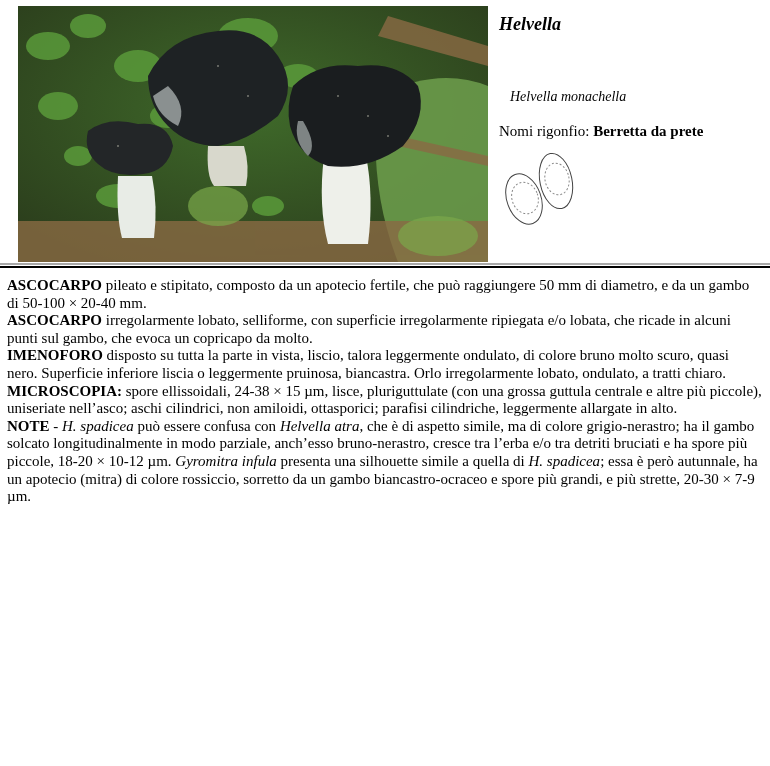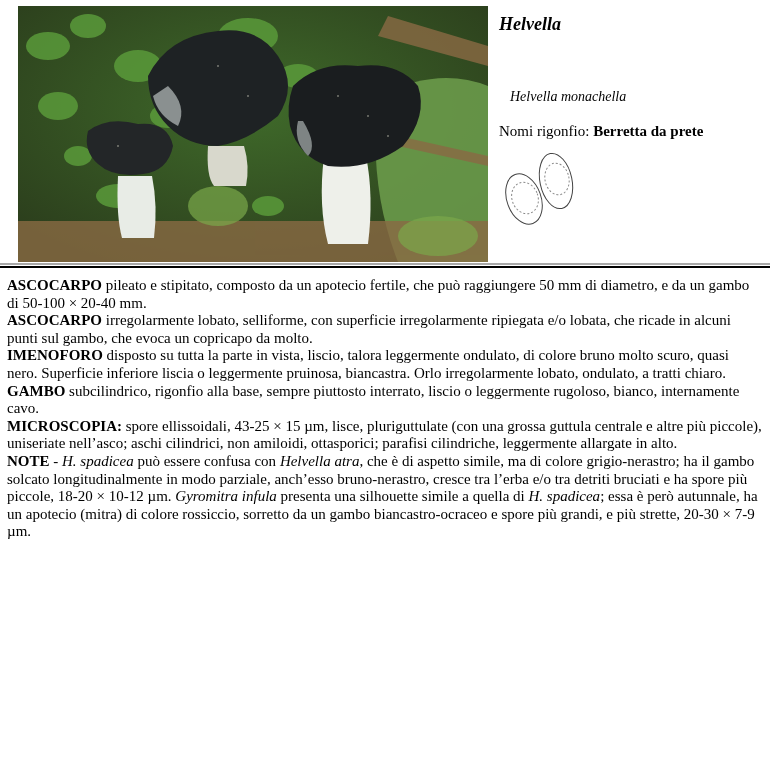--- a/index.html
+++ b/index.html
@@ -101,16 +101,15 @@
   </svg>
 </div>
 
 <div class="rule-gray"></div>
 <div class="rule-black"></div>
 
 <div class="text">
   <p><b>ASCOCARPO</b><span> pileato e stipitato, composto da un apotecio fertile, che può raggiungere 50 mm di diametro, e da un gambo di 50-100 × 20-40 mm.</span></p>
   <p><b>ASCOCARPO</b><span> irregolarmente lobato, selliforme, con superficie irregolarmente ripiegata e/o lobata, che ricade in alcuni punti sul gambo, che evoca un copricapo da molto.</span></p>
   <p><b>IMENOFORO</b><span> disposto su tutta la parte in vista, liscio, talora leggermente ondulato, di colore bruno molto scuro, quasi nero. Superficie inferiore liscia o leggermente pruinosa, biancastra. Orlo irregolarmente lobato, ondulato, a tratti chiaro.</span></p>
-  <p><b>GAMBO</b><span> subcilindrico, rigonfio alla base, sempre piuttosto interrato, liscio o leggermente rugoloso, bianco, internamente cavo.</span></p>
-  <p><b>MICROSCOPIA:</b><span> spore ellissoidali, 43-25 × 15 µm, lisce, pluriguttulate (con una grossa guttula centrale e altre più piccole), uniseriate nell’asco; aschi cilindrici, non amiloidi, ottasporici; parafisi cilindriche, leggermente allargate in alto.</span></p>
+  <p><b>MICROSCOPIA:</b><span> spore ellissoidali, 24-38 × 15 µm, lisce, pluriguttulate (con una grossa guttula centrale e altre più piccole), uniseriate nell’asco; aschi cilindrici, non amiloidi, ottasporici; parafisi cilindriche, leggermente allargate in alto.</span></p>
   <p><b>NOTE</b><span> - </span><i>H. spadicea</i><span> può essere confusa con </span><i>Helvella atra</i><span>, che è di aspetto simile, ma di colore grigio-nerastro; ha il gambo solcato longitudinalmente in modo parziale, anch’esso bruno-nerastro, cresce tra l’erba e/o tra detriti bruciati e ha spore più piccole, 18-20 × 10-12 µm. </span><i>Gyromitra infula</i><span> presenta una silhouette simile a quella di </span><i>H. spadicea</i><span>; essa è però autunnale, ha un apotecio (mitra) di colore rossiccio, sorretto da un gambo biancastro-ocraceo e spore più grandi, e più strette, 20-30 × 7-9 µm.</span></p>
 </div>
 
 </body></html>

